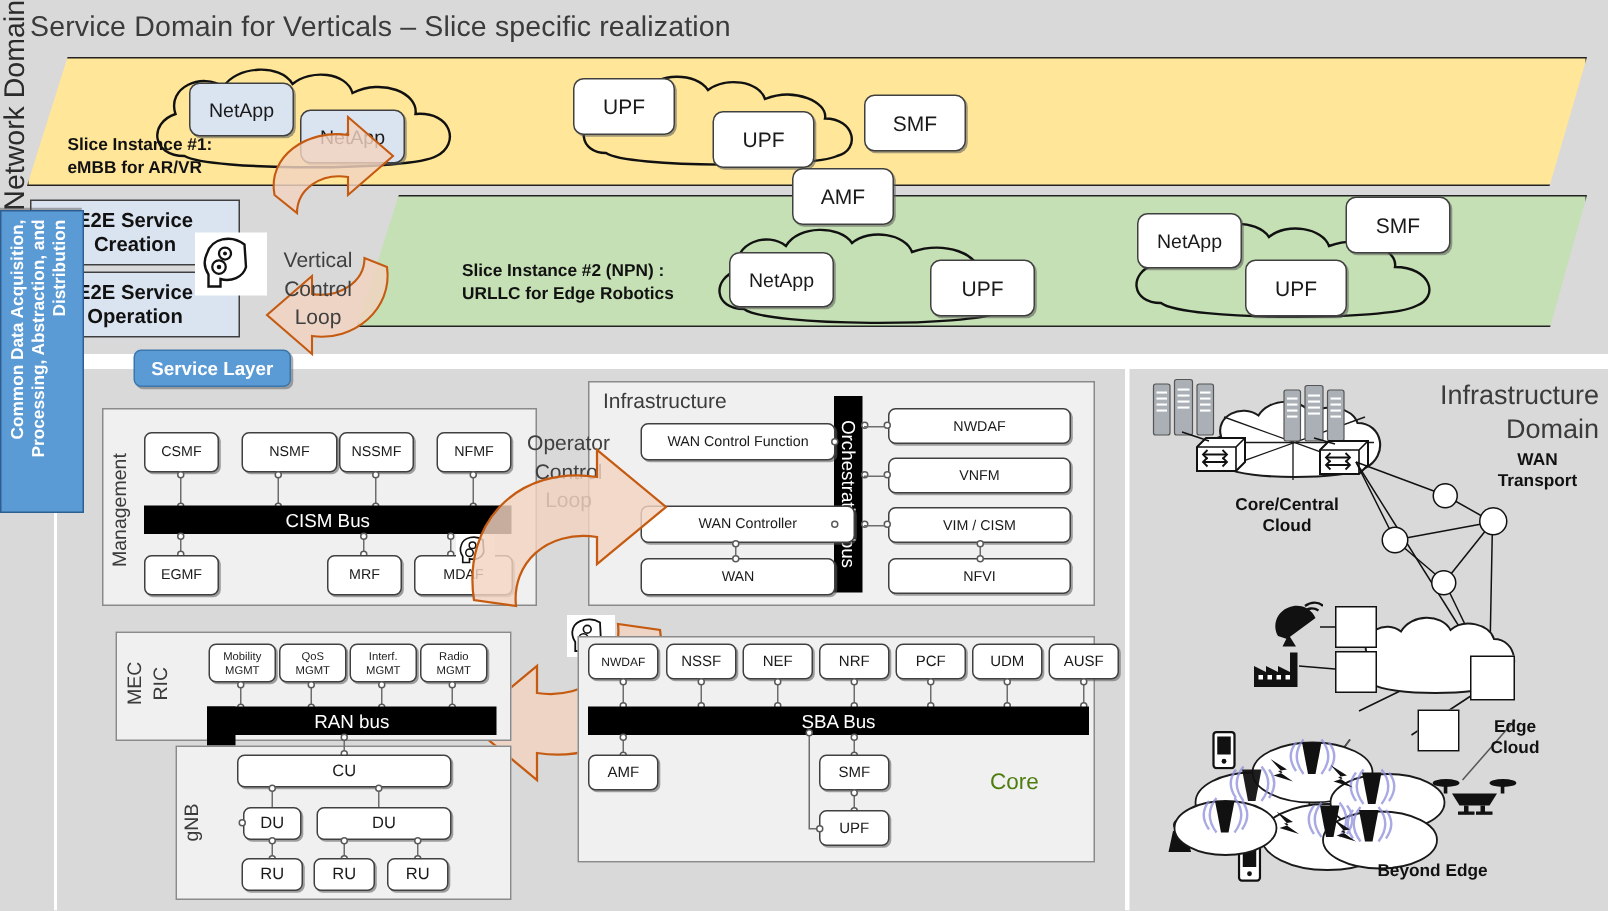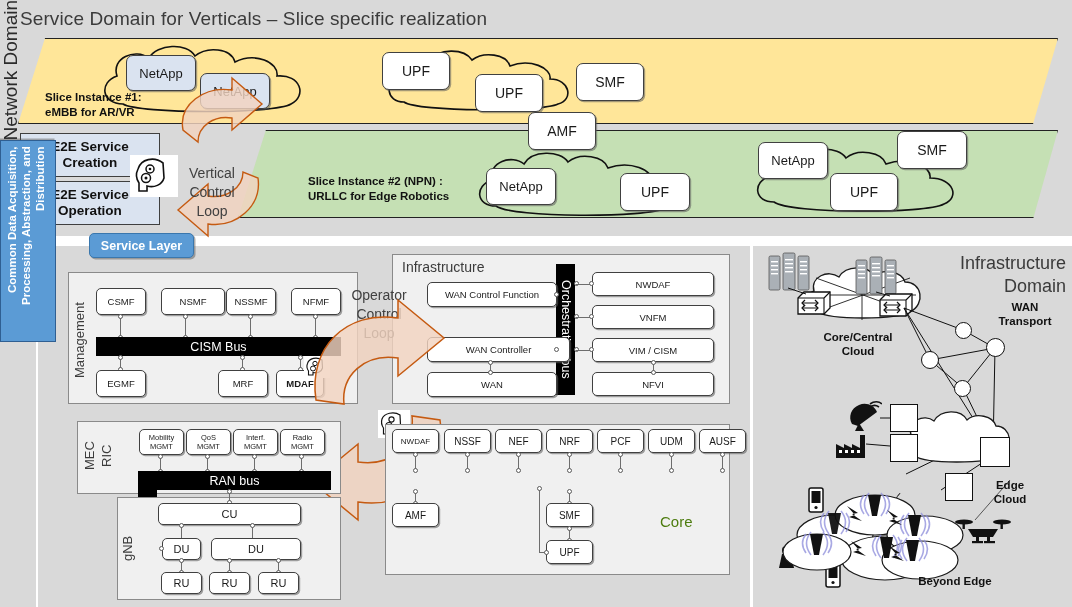--- a/index.html
+++ b/index.html
@@ -338,21 +338,21 @@
   <div class="dot" style="left:118px;top:367px;"></div>
   <div class="dot" style="left:240px;top:367px;"></div>
   <div class="dot" style="left:298px;top:367px;"></div>
 
   <div class="nbox sq" style="left:96px;top:370px;width:50px;height:27px;font-size:9.5px;">
     <span>EGMF</span>
   </div>
   <div class="nbox sq" style="left:218px;top:370px;width:50px;height:27px;font-size:9.5px;">
     <span>MRF</span>
   </div>
-  <div class="nbox sq" style="left:276px;top:370px;width:48px;height:27px;font-size:9.5px;font-weight:bold;">
+  <div class="nbox sq" style="left:276px;top:370px;width:66px;height:27px;font-size:9.5px;">
     <span>MDAF</span>
   </div>
   <div class="abs" style="left:304px;top:356px;width:26px;height:22px;background:#fff;">
     <svg width="26" height="22" viewBox="0 0 26 22">
       <path d="M18,4 C13,0.5 5,2 3.5,7.5 C2,11 3.5,13.5 4.5,15 L4.5,19 L9,19 L9,16.5
                C13,17.5 17.5,16 18.5,12 Z" fill="none" stroke="#111" stroke-width="1.1"></path>
       <circle cx="11" cy="7.5" r="2.2" fill="none" stroke="#111" stroke-width="1"></circle>
       <circle cx="9" cy="12.5" r="2.5" fill="none" stroke="#111" stroke-width="1"></circle>
     </svg>
   </div>
@@ -573,20 +573,23 @@
   <div class="dot" style="left:669px;top:452px;"></div>
   <div class="dot" style="left:720px;top:452px;"></div>
   <div class="dot" style="left:413px;top:468px;"></div>
   <div class="dot" style="left:465px;top:468px;"></div>
   <div class="dot" style="left:516px;top:468px;"></div>
   <div class="dot" style="left:567px;top:468px;"></div>
   <div class="dot" style="left:618px;top:468px;"></div>
   <div class="dot" style="left:669px;top:468px;"></div>
   <div class="dot" style="left:720px;top:468px;"></div>
 
+  <div class="bus" style="left:392px;top:471px;width:334px;height:19px;">
+    <span>SBA Bus</span>
+  </div>
 
   <div class="conn v" style="left:415px;top:490px;height:14px;"></div>
   <div class="dot" style="left:413px;top:489px;"></div>
   <div class="dot" style="left:413px;top:501px;"></div>
   <div class="nbox sq" style="left:392px;top:503px;width:47px;height:24px;font-size:10px;">
     <span>AMF</span>
   </div>
 
   <div class="conn v" style="left:569px;top:490px;height:14px;"></div>
   <div class="dot" style="left:567px;top:489px;"></div>

